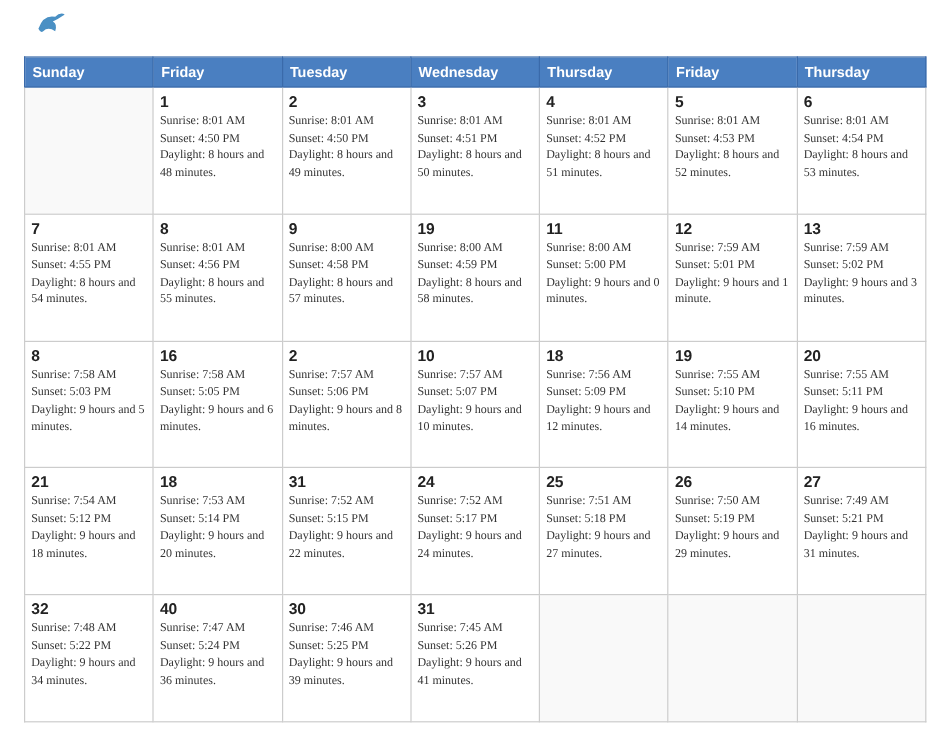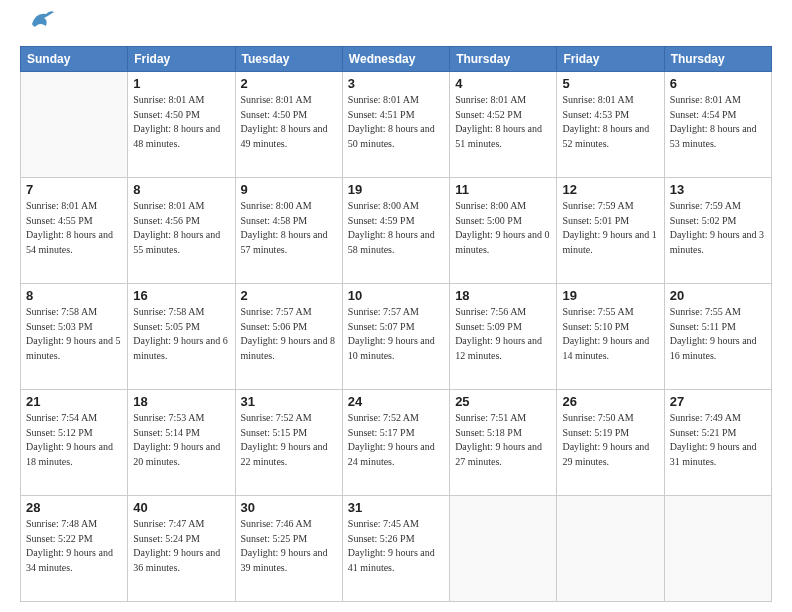--- a/index.html
+++ b/index.html
@@ -248,21 +248,21 @@
             <span class="day-num">26</span>
             <div class="day-info">Sunrise: 7:50 AM<br>Sunset: 5:19 PM<br>Daylight: 9 hours and 29 minutes.</div>
           </td>
           <td>
             <span class="day-num">27</span>
             <div class="day-info">Sunrise: 7:49 AM<br>Sunset: 5:21 PM<br>Daylight: 9 hours and 31 minutes.</div>
           </td>
         </tr>
         <tr>
           <td>
-            <span class="day-num">28</span>
+            <span class="day-num">32</span>
             <div class="day-info">Sunrise: 7:48 AM<br>Sunset: 5:22 PM<br>Daylight: 9 hours and 34 minutes.</div>
           </td>
           <td>
             <span class="day-num">40</span>
             <div class="day-info">Sunrise: 7:47 AM<br>Sunset: 5:24 PM<br>Daylight: 9 hours and 36 minutes.</div>
           </td>
           <td>
             <span class="day-num">30</span>
             <div class="day-info">Sunrise: 7:46 AM<br>Sunset: 5:25 PM<br>Daylight: 9 hours and 39 minutes.</div>
           </td>

